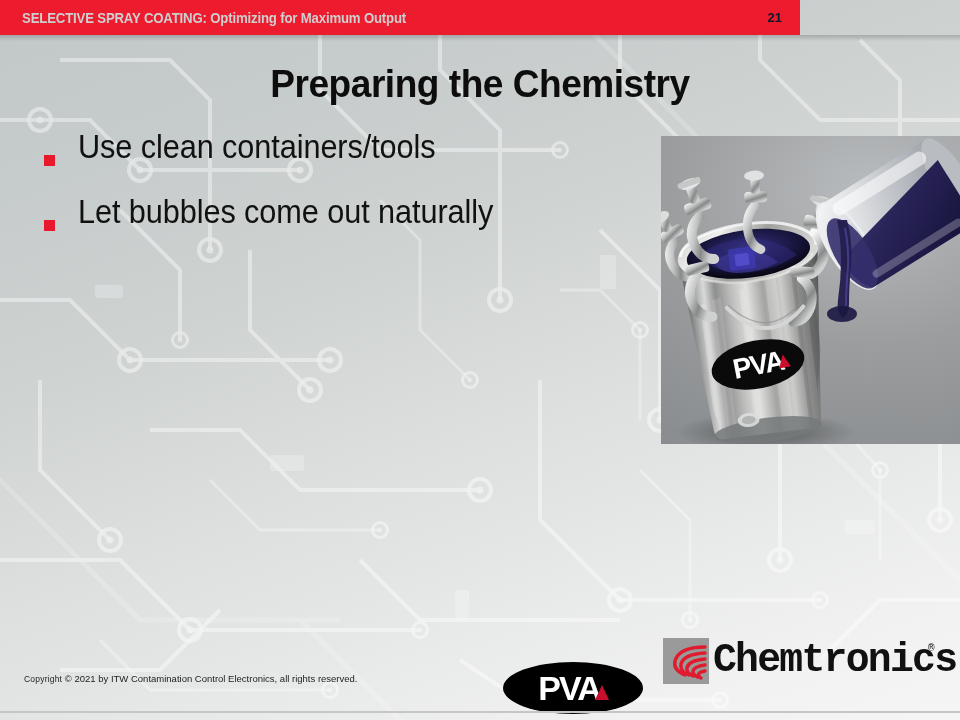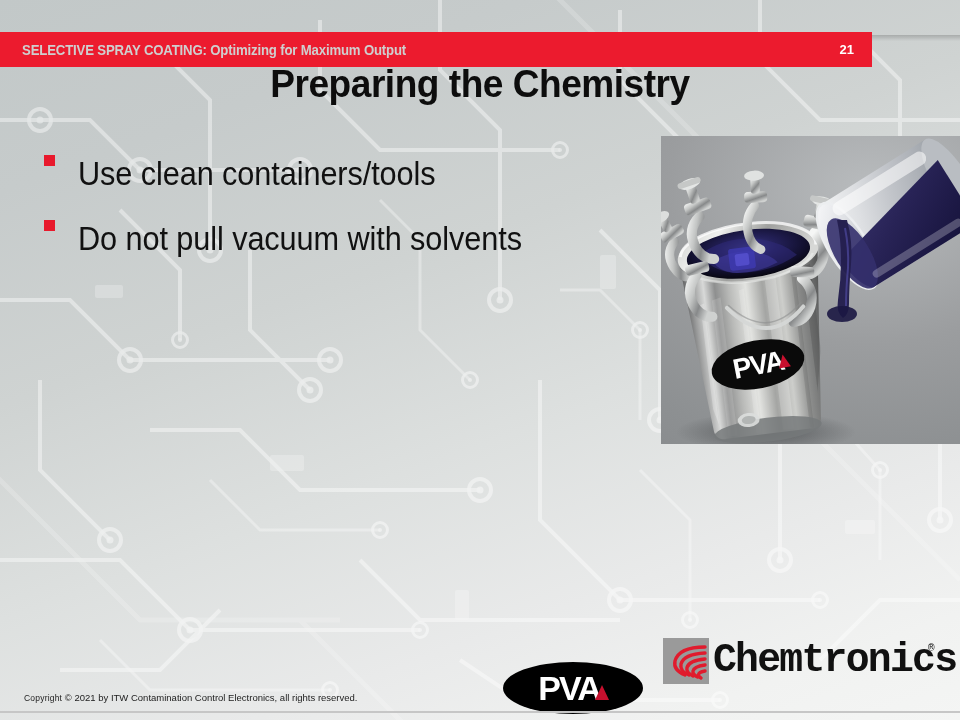--- a/index.html
+++ b/index.html
@@ -27,43 +27,42 @@
   
   #circuit {
     position:absolute; inset:0;
     pointer-events:none;
     opacity:.55;
   }
 
   
   #banner {
     position:absolute; left:0; top:0;
-    width:872px; height:35px;
+    width:800px; height:35px;
     background:#ec1b2e;
     z-index:5;
-    margin-top:32px;
   }
   #banner-title {
     position:absolute;
     left:22px; top:9px;
     font-size:15px;
     font-weight:bold;
     color:#c9c9c9;
     letter-spacing:-0.2px;
     transform:scaleX(.88);
     transform-origin:left center;
     white-space:nowrap;
   }
   #banner-title .lead { color:#cfcfcf; }
   #page-number {
     position:absolute;
     right:18px; top:10px;
     font-size:13px;
     font-weight:bold;
-    color:#ffffff;
+    color:#0f172a;
   }
   #banner-shadow {
     position:absolute; left:0; top:35px;
     width:960px; height:6px;
     background:linear-gradient(to bottom, rgba(0,0,0,.18), rgba(0,0,0,0));
     z-index:4;
   }
 
   
   #slide-title {
@@ -84,21 +83,21 @@
     left:38px; top:128px;
     width:640px;
     list-style:none;
     z-index:3;
   }
   .bullet-item {
     position:relative;
     height:65px;
     padding-left:40px;
     display:flex;
-    align-items:flex-end;
+    align-items:flex-start;
   }
   .bullet-marker {
     position:absolute;
     left:6px; top:27px;
     width:11px; height:11px;
     background:#e8192c;
   }
   .bullet-text {
     font-size:33px;
     color:#111111;
@@ -125,21 +124,21 @@
   
   #footer-rule {
     position:absolute;
     left:0; top:711px;
     width:960px; height:2px;
     background:#c6c6c6;
     z-index:6;
   }
   #copyright {
     position:absolute;
-    left:24px; top:692px;
+    left:24px; top:673px;
     font-size:9.5px;
     color:#1c1c1c;
     white-space:nowrap;
     z-index:6;
   }
   #copyright .cw { font-size:8.5px; letter-spacing:.2px; }
 
   
   #pva-logo {
     position:absolute;
@@ -278,21 +277,21 @@
 
   <h1 id="slide-title">Preparing the Chemistry</h1>
 
   <ul id="bullet-list">
     <li class="bullet-item">
       <span class="bullet-marker"></span>
       <span class="bullet-text">Use clean containers/tools</span>
     </li>
     <li class="bullet-item">
       <span class="bullet-marker"></span>
-      <span class="bullet-text">Do not pull vacuum with solvents</span>
+      <span class="bullet-text">Let bubbles come out naturally</span>
     </li>
   </ul>
 
   <div id="product-photo">
     <div id="photo-bg"></div>
     <svg viewBox="0 0 299 308" width="299" height="308" style="position:absolute;inset:0;">
       <defs>
         <linearGradient id="steelBody" x1="0" y1="0" x2="1" y2="0">
           <stop offset="0%" stop-color="#5e5f60"></stop>
           <stop offset="7%" stop-color="#9b9c9c"></stop>

